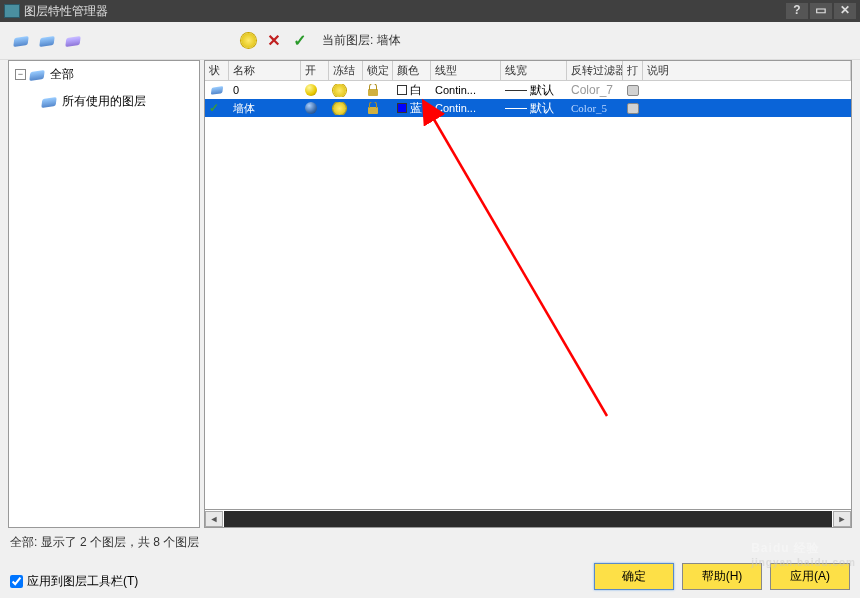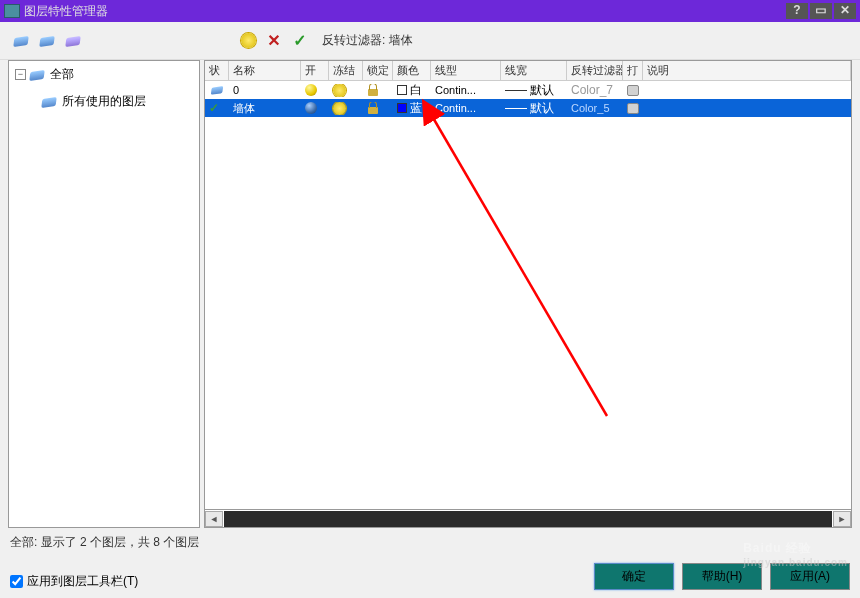--- a/index.html
+++ b/index.html
@@ -1,18 +1,18 @@
 <!DOCTYPE html>
 <html><head>
   <meta charset="utf-8">
   <style>
     * { margin: 0; padding: 0; box-sizing: border-box; font-family: "Microsoft YaHei", SimSun, sans-serif; font-size: 12px; }
     body { background: #2b2b2b; width: 860px; height: 598px; position: relative; overflow: hidden; }
     
-    .titlebar { background: #6d28d9; color: #e0e0e0; height: 22px; display: flex; align-items: center; padding: 0 4px; }
+    .titlebar { background: #404040; color: #e0e0e0; height: 22px; display: flex; align-items: center; padding: 0 4px; }
     .titlebar .appicon { width: 16px; height: 14px; background: #4a8fa0; display: inline-block; margin-right: 4px; border: 1px solid #2a5a6a; }
     .titlebar .title { flex: 1; }
     .titlebar .winbtns { display: flex; gap: 2px; }
     .titlebar .winbtn { width: 22px; height: 16px; background: #555; color: #ddd; text-align: center; line-height: 14px; font-weight: bold; cursor: pointer; }
     .titlebar .winbtn.help { font-weight: bold; }
     
     .main { background: #f0f0f0; height: 576px; display: flex; flex-direction: column; }
     
     .toolbar { height: 38px; display: flex; align-items: center; padding: 4px 12px; gap: 12px; border-bottom: 1px solid #ddd; }
     .tbicon { width: 20px; height: 18px; display: inline-flex; align-items: center; justify-content: center; cursor: pointer; }
@@ -47,39 +47,39 @@
     .lock { width: 12px; height: 12px; display: inline-block; position: relative; }
     .lock::before { content: ""; position: absolute; width: 10px; height: 7px; background: #d0b040; bottom: 0; left: 1px; border-radius: 1px; }
     .lock::after { content: ""; position: absolute; width: 6px; height: 6px; border: 1.5px solid #b09020; border-radius: 4px 4px 0 0; border-bottom: none; top: -1px; left: 2px; }
     .swatch { width: 10px; height: 10px; border: 1px solid #333; display: inline-block; }
     .swatch.white { background: #fff; }
     .swatch.blue { background: #0000ff; }
     .lwline { display: inline-block; width: 22px; height: 1px; background: #333; vertical-align: middle; }
     .grow.sel .lwline { background: #fff; }
     .printer { width: 13px; height: 11px; background: #d2d2d2; border: 1px solid #888; border-radius: 2px; display: inline-block; }
     .check { color: #3a9a3a; font-weight: bold; }
-    .grow.sel .c-ps { color: #bcd7ff; }
+    .grow.sel .c-ps { color: #bcd7ff; font-family: Liberation Serif, serif; }
     .c-ps .dim { color: #999; }
     
     .hscroll { height: 18px; display: flex; align-items: center; background: #fff; border: 1px solid #999; border-top: none; }
     .harrow { width: 18px; height: 16px; background: #e8e8e8; border: 1px solid #aaa; text-align: center; line-height: 14px; font-size: 9px; color: #555; cursor: pointer; }
     .htrack { flex: 1; height: 16px; background: #2b2b2b; margin: 0 1px; }
     
     .redarrow { position: absolute; pointer-events: none; top: 0; left: 0; }
     
     .footer { padding: 6px 10px 8px; }
     .statline { color: #333; margin-bottom: 8px; }
     .optrow { display: flex; align-items: center; gap: 50px; margin-bottom: 6px; }
     .cbox { display: flex; align-items: center; gap: 4px; }
     .cbox input { width: 13px; height: 13px; }
     .btnrow { display: flex; justify-content: flex-end; gap: 8px; margin-top: 4px; }
-    .btn { min-width: 80px; padding: 4px 12px; border: 1px solid #888; background: #0f766e; cursor: pointer; text-align: center; }
+    .btn { min-width: 80px; padding: 4px 12px; border: 1px solid #888; background: #fde047; cursor: pointer; text-align: center; }
     .btn.primary { border: 1px solid #5a8ac8; box-shadow: 0 0 2px #7ab0f0; }
     
-    .watermark { position: absolute; right: 12px; bottom: 30px; color: rgba(255,255,255,0.35); font-size: 18px; font-weight: bold; pointer-events: none; letter-spacing: 1px; }
+    .watermark { position: absolute; right: 4px; bottom: 30px; color: rgba(255,255,255,0.35); font-size: 18px; font-weight: bold; pointer-events: none; letter-spacing: 1px; }
     .watermark .sub { font-size: 10px; display: block; color: rgba(200,200,200,0.5); }
   </style>
 </head>
 <body>
 
 <div class="titlebar">
   <span class="appicon"></span>
   <span class="title">图层特性管理器</span>
   <div class="winbtns">
     <div class="winbtn help">?</div>
@@ -104,21 +104,21 @@
     </div>
     <div class="tbspacer"></div>
     <div class="tbgroup">
       <span class="tbicon">
           <span class="sun" style="width:15px;height:15px"></span>
         </span>
       <span class="tbicon" style="color:#c02020;font-weight:bold;font-size:16px">✕</span>
       <span class="tbicon" style="color:#2a9a2a;font-weight:bold;font-size:16px">✓</span>
     </div>
     <div class="currentlayer">
-      <span>反转过滤器:</span>
+      <span>当前图层:</span>
       <span>墙体</span>
     </div>
   </div>
 
   <div class="content">
     <div class="leftpane">
       <div class="tree">
         <div class="treenode">
           <span class="expander">−</span>
           <span class="layersicon"></span>

